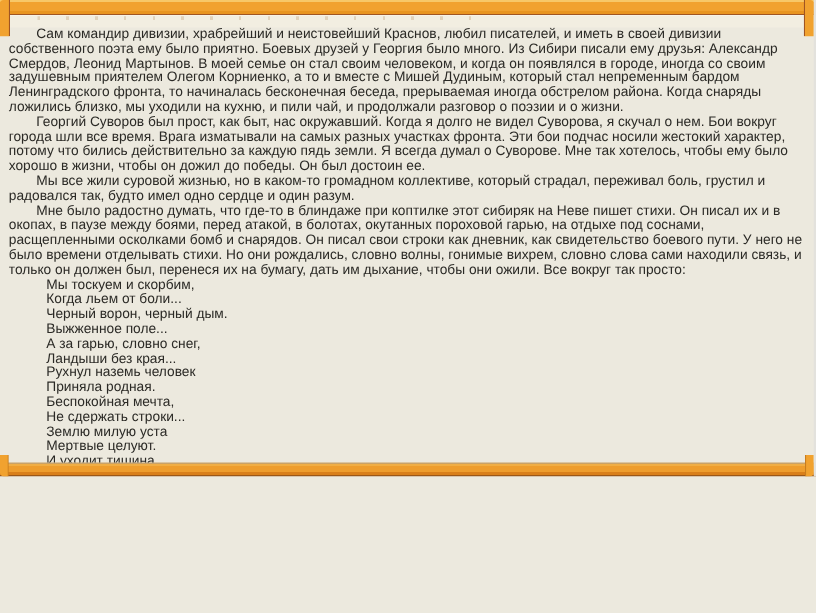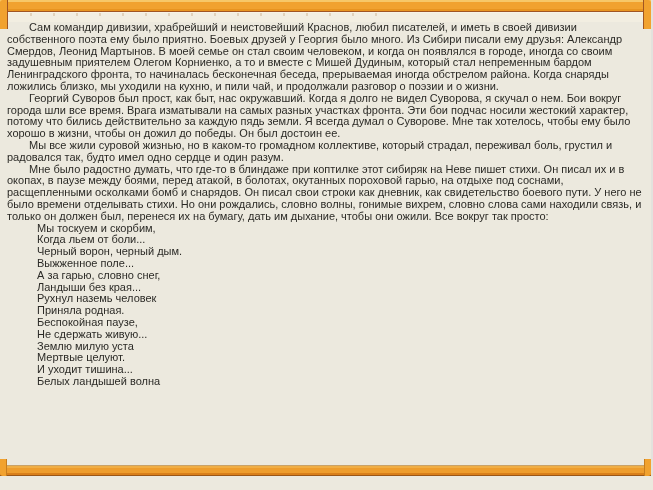--- a/index.html
+++ b/index.html
@@ -4,21 +4,21 @@
 <style>
   html, body { margin: 0; padding: 0; }
   body {
     width: 653px; height: 490px;
     background: #ece9de;
     overflow: hidden;
     font-family: "Liberation Sans", "DejaVu Sans", sans-serif;
   }
   .slide {
     position: relative;
-    width: 653px; height: 476px;
+    width: 653px; height: 381px;
     background: #ece9de;
     box-sizing: border-box;
   }
   
   .band-top {
     position: absolute; left: 0; top: 0; right: 0; height: 13px;
     background: linear-gradient(to bottom,
       #f7c868 0, #f7c868 2px,
       #f1a22f 2px, #f1a22f 9px,
       #e89420 9px, #e89420 11px,
@@ -114,22 +114,22 @@
 
     <div class="poem">
       <div class="poem-line">Мы тоскуем и скорбим,</div>
       <div class="poem-line">Когда льем от боли...</div>
       <div class="poem-line">Черный ворон, черный дым.</div>
       <div class="poem-line">Выжженное поле...</div>
       <div class="poem-line">А за гарью, словно снег,</div>
       <div class="poem-line">Ландыши без края...</div>
       <div class="poem-line">Рухнул наземь человек</div>
       <div class="poem-line">Приняла родная.</div>
-      <div class="poem-line">Беспокойная паузе,</div>
-      <div class="poem-line">Не сдержать живую...</div>
+      <div class="poem-line">Беспокойная мечта,</div>
+      <div class="poem-line">Не сдержать строки...</div>
       <div class="poem-line">Землю милую уста</div>
       <div class="poem-line">Мертвые целуют.</div>
       <div class="poem-line">И уходит тишина...</div>
       <div class="poem-line">Белых ландышей волна</div>
     </div>
   </div>
 
 </div>
 
 </body></html>

